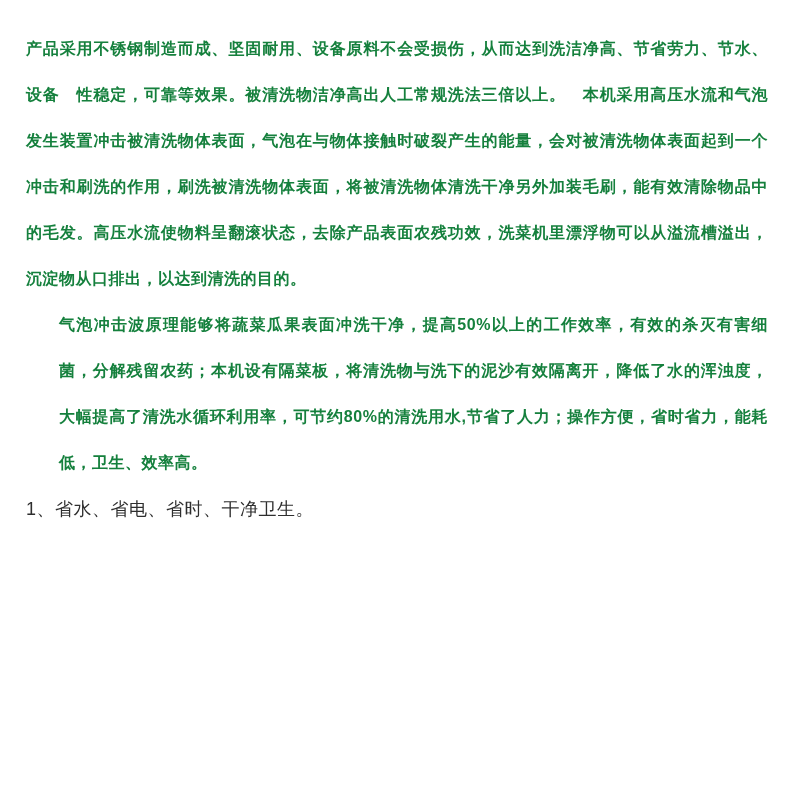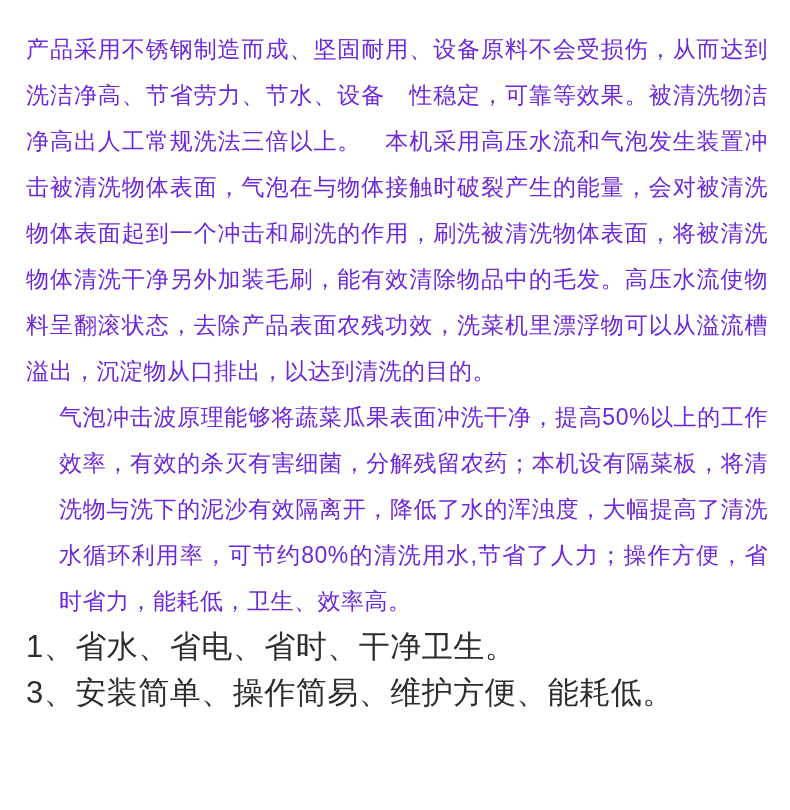--- a/index.html
+++ b/index.html
@@ -15,42 +15,42 @@
     overflow: hidden;
   }
   .page {
     box-sizing: border-box;
     width: 790px;
     height: 810px;
     padding: 26px 22px 0 26px;
     background: #ffffff;
   }
   .para {
-    font-size: 23px;
+    font-size: 16px;
     line-height: 46px;
     letter-spacing: 0.5px;
     text-align: justify;
     text-justify: inter-ideograph;
-    color: #6d28d9;
+    color: #15803d;
     margin: 0;
+    font-weight: bold;
   }
   .para + .para {
     margin-top: 0px;
     margin-left: 33px;
   }
   .list-item {
-    font-size: 31px;
+    font-size: 18px;
     line-height: 46px;
     letter-spacing: 0.5px;
     color: #2e2e2e;
     margin: 0;
     white-space: nowrap;
   }
 </style>
 </head>
 <body>
 
 <div class="page">
   <p class="para">产品采用不锈钢制造而成、坚固耐用、设备原料不会受损伤，从而达到洗洁净高、节省劳力、节水、设备　性稳定，可靠等效果。被清洗物洁净高出人工常规洗法三倍以上。　本机采用高压水流和气泡发生装置冲击被清洗物体表面，气泡在与物体接触时破裂产生的能量，会对被清洗物体表面起到一个冲击和刷洗的作用，刷洗被清洗物体表面，将被清洗物体清洗干净另外加装毛刷，能有效清除物品中的毛发。高压水流使物料呈翻滚状态，去除产品表面农残功效，洗菜机里漂浮物可以从溢流槽溢出，沉淀物从口排出，以达到清洗的目的。</p>
   <p class="para">气泡冲击波原理能够将蔬菜瓜果表面冲洗干净，提高50%以上的工作效率，有效的杀灭有害细菌，分解残留农药；本机设有隔菜板，将清洗物与洗下的泥沙有效隔离开，降低了水的浑浊度，大幅提高了清洗水循环利用率，可节约80%的清洗用水,节省了人力；操作方便，省时省力，能耗低，卫生、效率高。</p>
   <p class="list-item">1、省水、省电、省时、干净卫生。</p>
-  <p class="list-item">3、安装简单、操作简易、维护方便、能耗低。</p>
 </div>
 
 </body></html>

